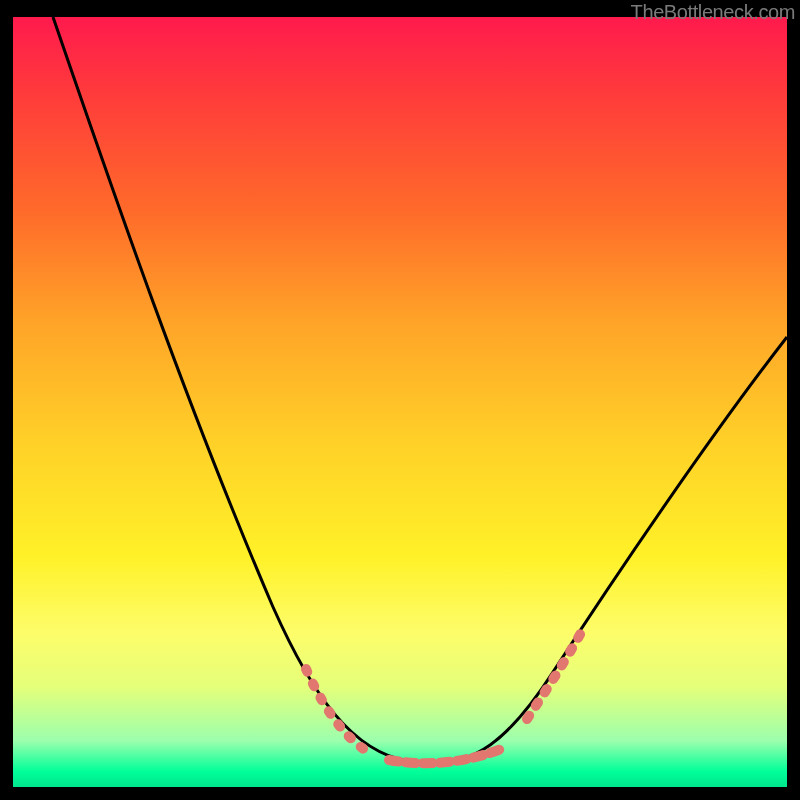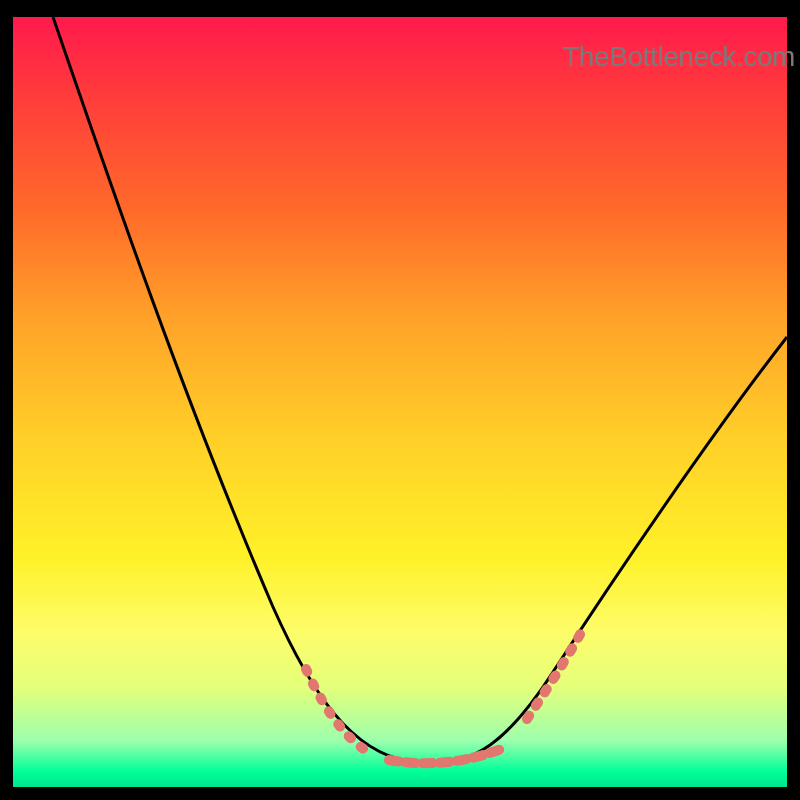--- a/index.html
+++ b/index.html
@@ -37,26 +37,25 @@
       #9cffad 94%,
       #00ff99 98%,
       #00e58c 100%
     );
   }
   .watermark {
     position: absolute;
     top: -16px;
     right: -8px;
     color: #7a7a7a;
-    font-size: 28px;
+    font-size: 20px;
     font-weight: 500;
     letter-spacing: -0.4px;
     z-index: 20;
     user-select: none;
-    margin-top: 40px;
   }
   svg.curve {
     position: absolute;
     left: 0;
     top: 0;
     width: 774px;
     height: 770px;
     z-index: 10;
   }
 </style>

